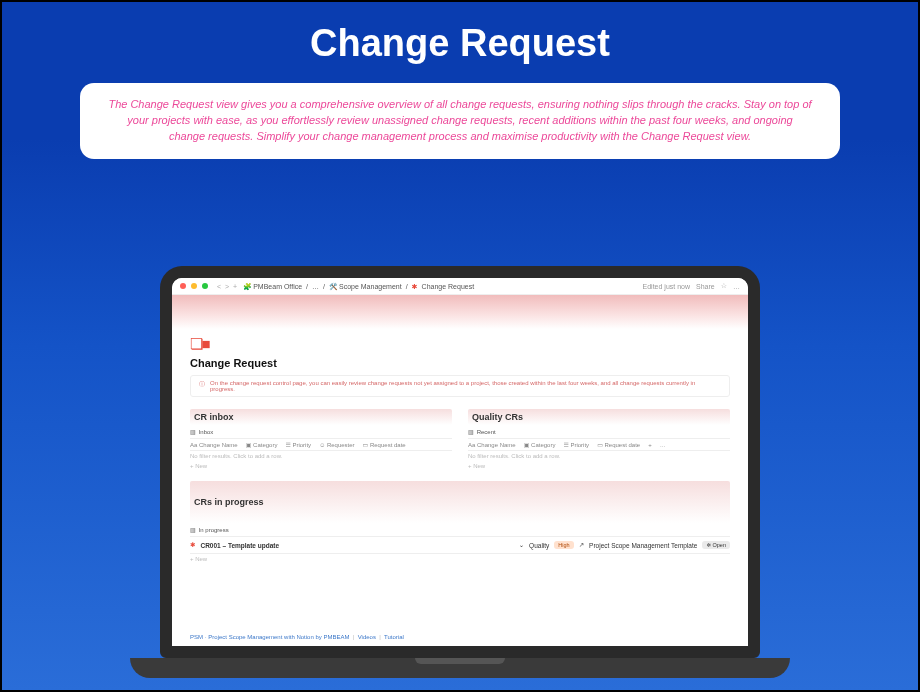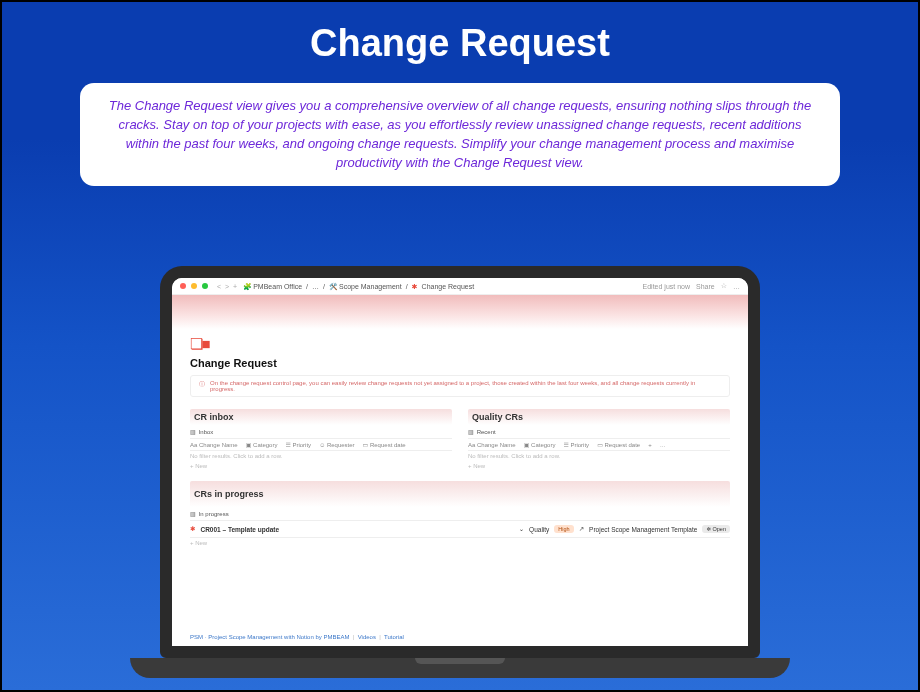--- a/index.html
+++ b/index.html
@@ -1,19 +1,19 @@
 <!DOCTYPE html>
 <html><head>
   <meta charset="utf-8">
   <style>
     *{box-sizing:border-box;margin:0;padding:0;}
     body{font-family:-apple-system,BlinkMacSystemFont,"Segoe UI",Helvetica,Arial,sans-serif;background:#fff;}
     .frame{position:relative;width:920px;height:692px;border:2px solid #000;background:linear-gradient(to bottom,#0a3db0 0%,#0a3db0 20%,#1453c7 50%,#2a6dd8 100%);overflow:hidden;}
     .hero-title{color:#fff;text-align:center;font-size:38px;font-weight:800;margin-top:20px;}
-    .hero-panel{background:#fff;border-radius:14px;margin:18px auto 0;width:760px;padding:14px 28px;color:#6d28d9;font-size:13px;line-height:1.45;font-style:italic;text-align:center;}
+    .hero-panel{background:#fff;border-radius:14px;margin:18px auto 0;width:760px;padding:14px 28px;color:#ec4899;font-size:11px;line-height:1.45;font-style:italic;text-align:center;}
     
     .laptop{position:absolute;left:50%;bottom:12px;transform:translateX(-50%);width:600px;}
     .lid{width:100%;height:392px;border:12px solid #2a2a2a;border-radius:22px 22px 6px 6px;background:#fff;position:relative;overflow:hidden;}
     .notch{position:absolute;top:0;left:50%;transform:translateX(-50%);width:84px;height:10px;background:#2a2a2a;border-radius:0 0 12px 12px;}
     .base{width:660px;height:20px;background:#3a3a3a;border-radius:0 0 28px 28px;margin-left:-30px;position:relative;}
     .base::before{content:"";position:absolute;top:0;left:50%;transform:translateX(-50%);width:90px;height:6px;background:#555;border-radius:0 0 8px 8px;}
     
     .screen{position:absolute;inset:0;background:#fff;font-size:7px;color:#333;}
     .topbar{display:flex;align-items:center;gap:6px;padding:4px 8px;border-bottom:1px solid #eee;}
     .dots span{display:inline-block;width:6px;height:6px;border-radius:50%;margin-right:3px;}
@@ -127,21 +127,21 @@
                 <span>▭ <span>Request date</span></span>
                 <span>+</span>
                 <span>…</span>
               </div>
               <div class="empty">No filter results. Click to add a row.</div>
               <div class="newrow">+ New</div>
             </div>
           </div>
 
           <div class="sec">
-            <h3 class="card" style="background:linear-gradient(to bottom,#f6dede,#fff);font-size:9px;font-weight:700;padding:8px 4px;border-radius:2px;">CRs in progress</h3>
+            <h3 class="card" style="background:linear-gradient(to bottom,#f6dede,#fff);font-size:9px;font-weight:700;padding:16px 4px;border-radius:2px;">CRs in progress</h3>
             <div class="view">
               <span>▥</span>
               <span>In progress</span>
             </div>
             <div class="row">
               <span style="color:#e84b3c;">✱</span>
               <span style="font-weight:600;">CR001 – Template update</span>
               <span class="spacer"></span>
               <span>⌄</span>
               <span>Quality</span>

